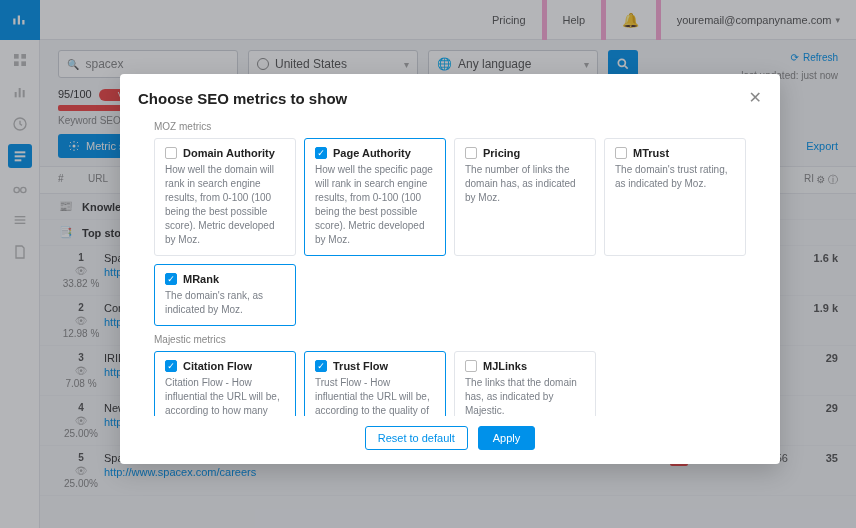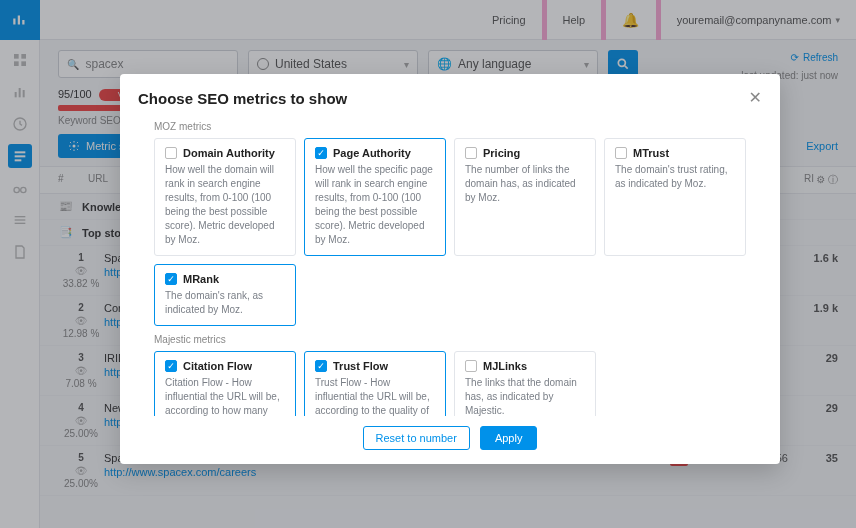--- a/index.html
+++ b/index.html
@@ -381,16 +381,16 @@
         <div class="metric">
           <div class="metric-head">
             <span class="chk"></span>
             <span class="metric-title">MJLinks</span>
           </div>
           <div class="metric-desc">The links that the domain has, as indicated by Majestic.</div>
         </div>
       </div>
   </div>
   <div class="modal-footer">
-    <div class="btn-outline">Reset to number</div>
+    <div class="btn-outline">Reset to default</div>
     <div class="btn-primary">Apply</div>
   </div>
 </div>
 
 </body></html>

